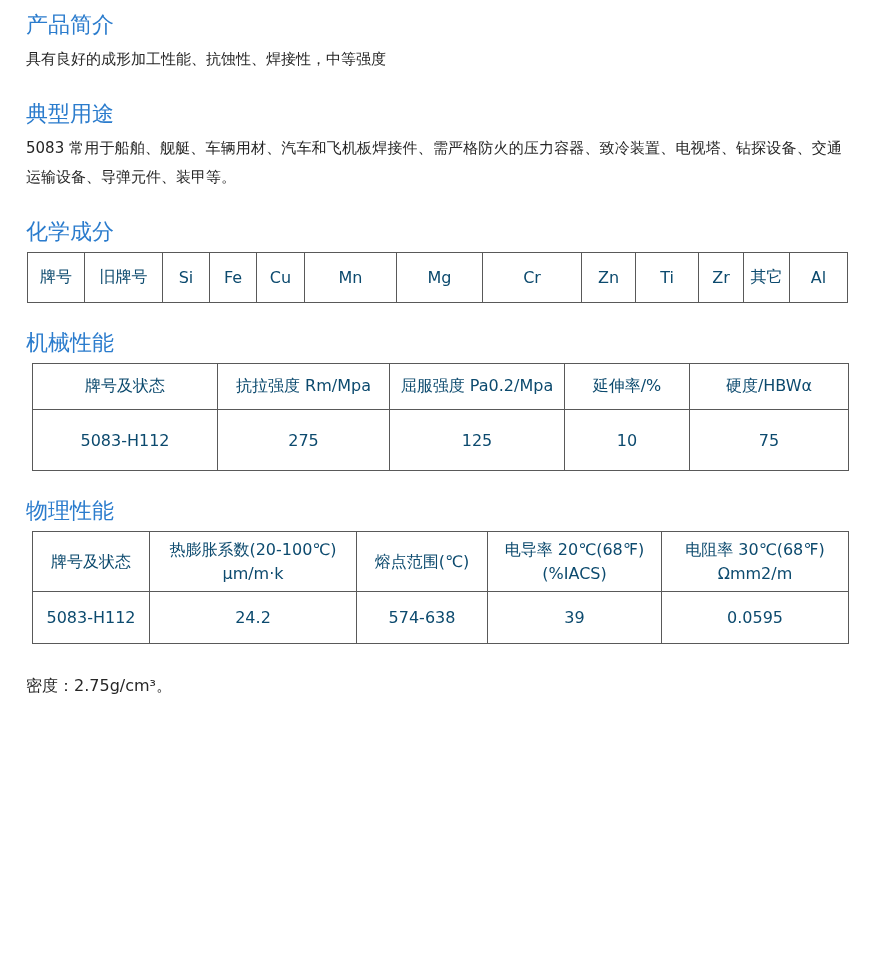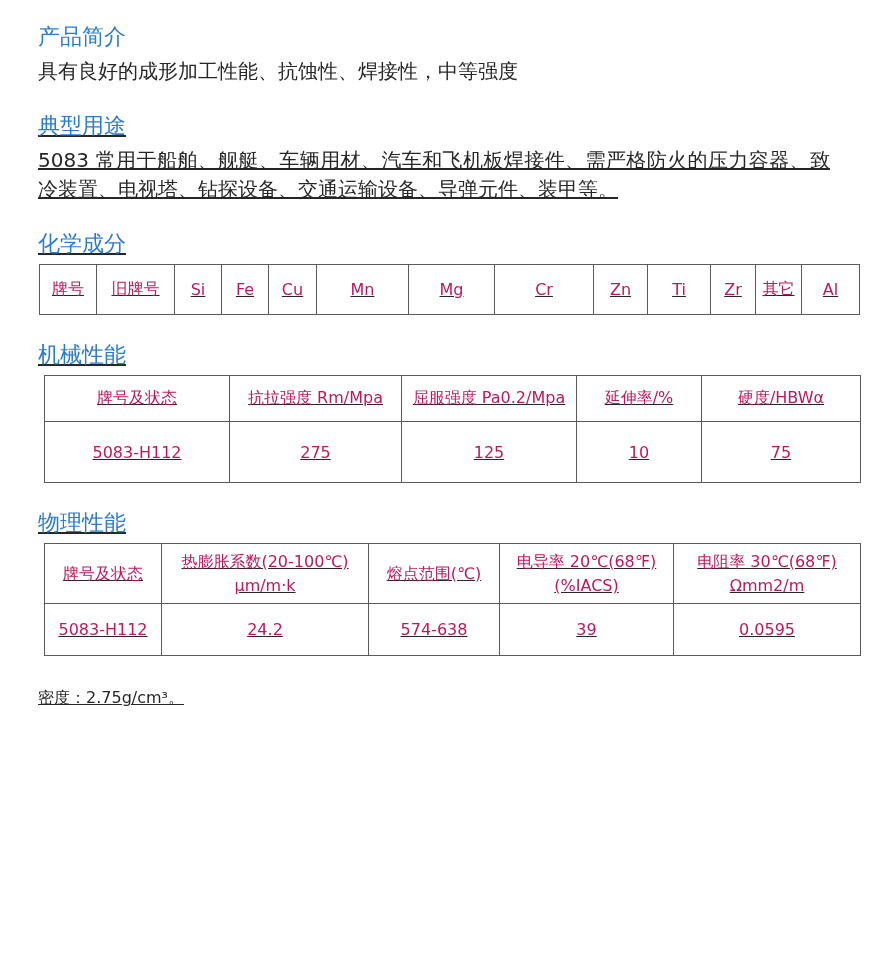--- a/index.html
+++ b/index.html
@@ -7,48 +7,48 @@
   body {
     width: 870px;
     min-height: 957px;
     font-family: "DejaVu Sans", "Liberation Sans", sans-serif;
     color: #262626;
     overflow-x: hidden;
   }
   .page {
     padding: 8px 24px 20px 22px;
   }
-  .section { margin: 16px; }
+  .section { margin: 4px; }
   .section-title {
     font-family: "DejaVu Serif", "Liberation Serif", serif;
     font-weight: 400;
     color: #2b7ccd;
     font-size: 22px;
     line-height: 26px;
     margin: 0 0 7px 0;
   }
-  .sp { margin-top: 27px; text-decoration: underline; }
+  .sp { margin-top: 27px; }
   .para {
-    font-size: 20px;
+    font-size: 15px;
     line-height: 29px;
     margin: 0;
     text-align: justify;
     word-break: break-all;
   }
   .qline {
     font-size: 16px;
     line-height: 29px;
     margin: 0;
   }
   table.tbl {
     border-collapse: collapse;
     table-layout: fixed;
     margin-top: 4px;
     font-size: 16px;
-    color: #be185d;
+    color: #0c4a6e;
   }
   table.tbl td {
     border: 1px solid #595959;
     text-align: center;
     vertical-align: middle;
     padding: 2px 3px;
     overflow: hidden;
   }
   table.chem { width: 821px; margin-left: 1px; }
   table.chem tr.hrow td { height: 50px; }

